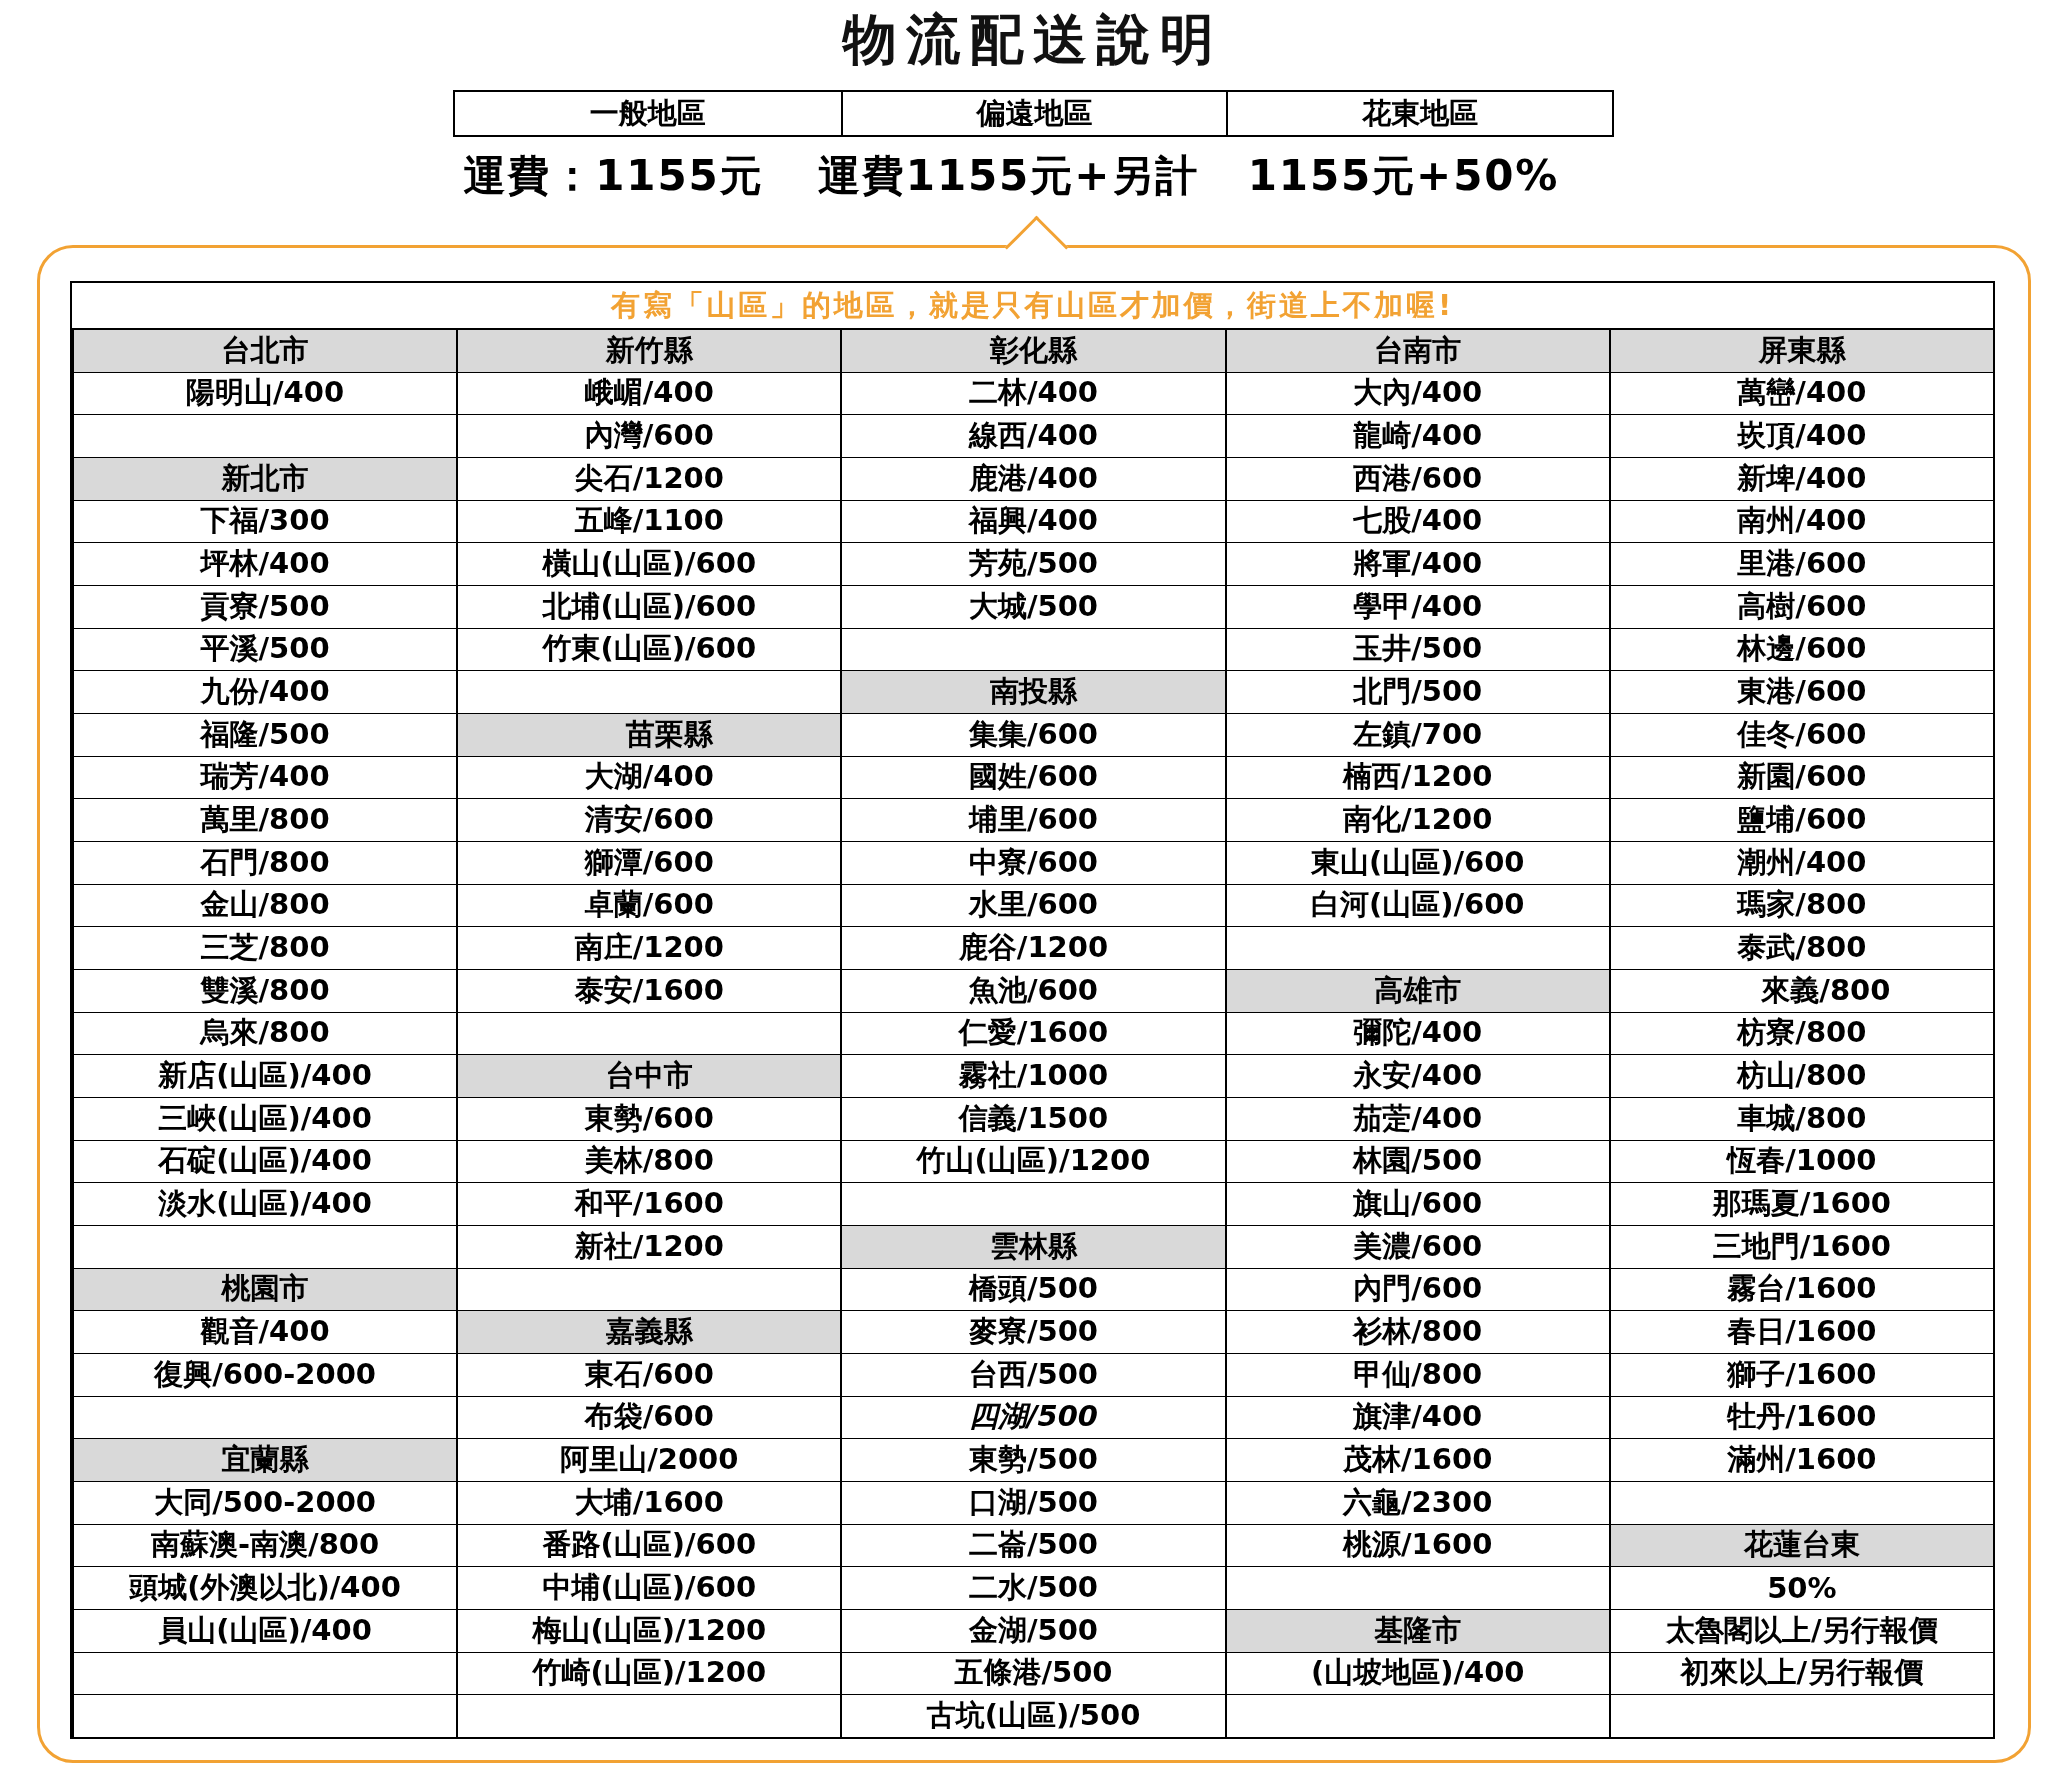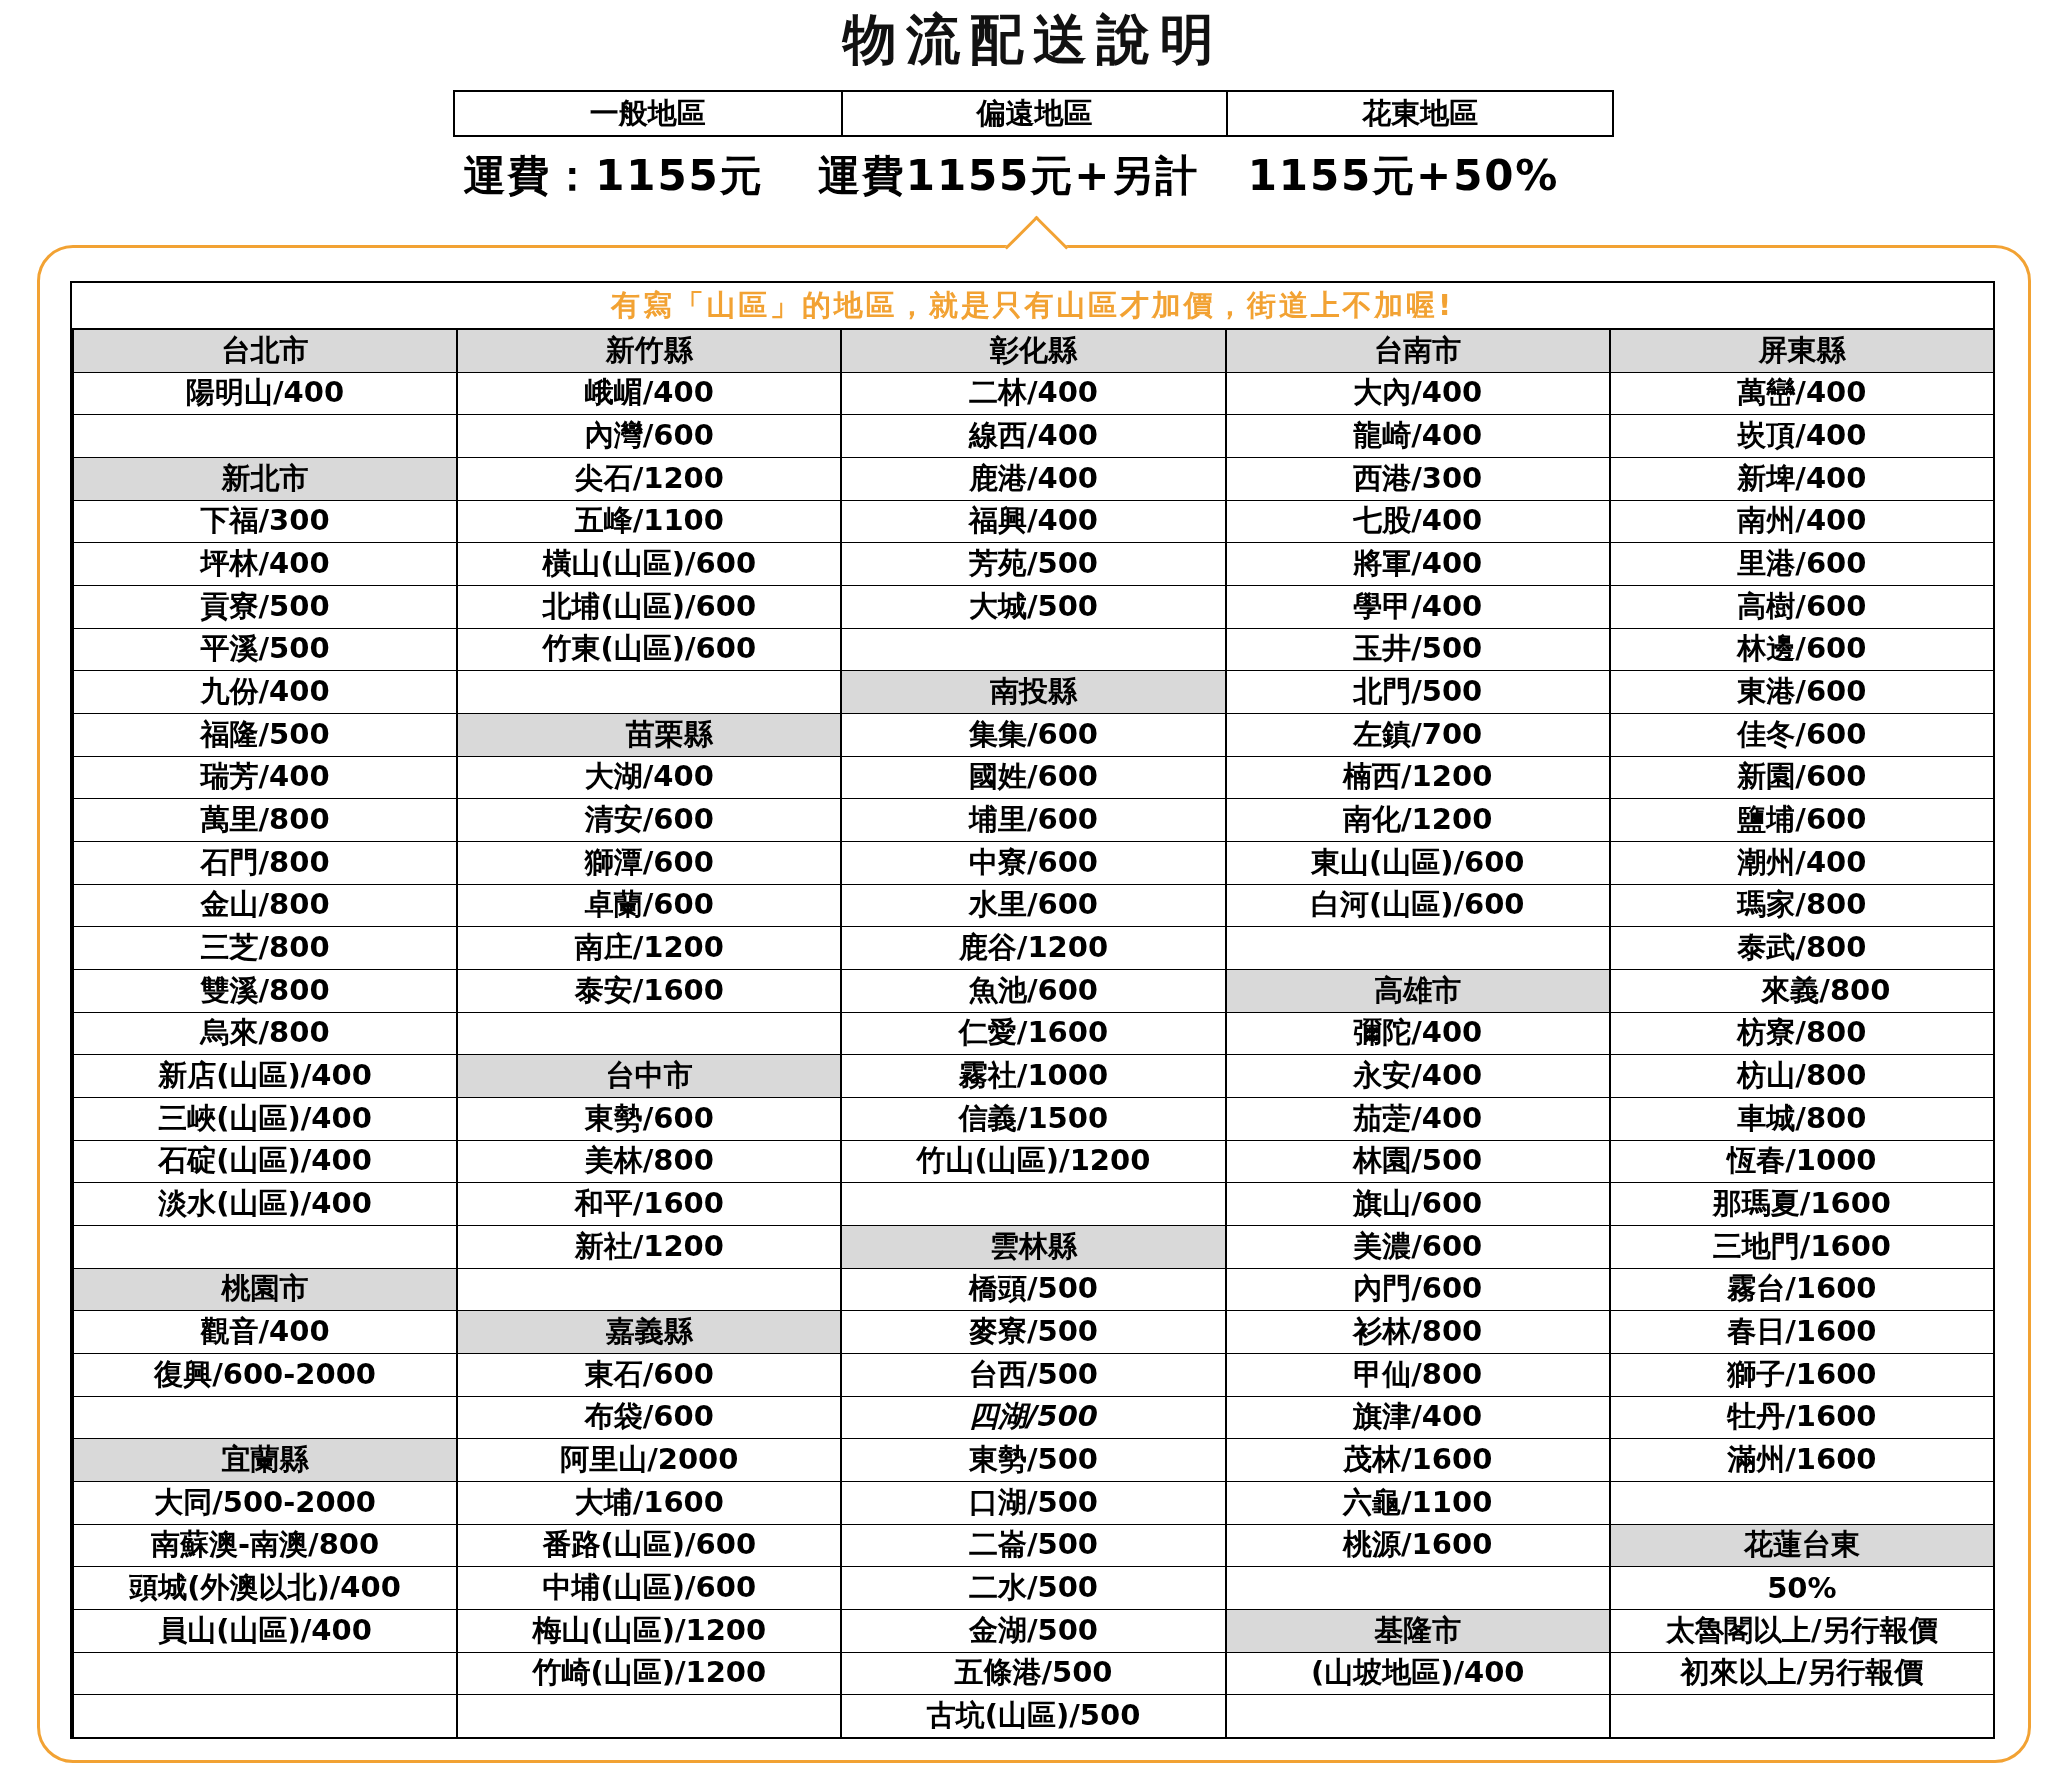--- a/index.html
+++ b/index.html
@@ -183,21 +183,21 @@
       <div class="cell" style="grid-area: 27 / 3;">東勢/500</div>
       <div class="cell" style="grid-area: 28 / 3;">口湖/500</div>
       <div class="cell" style="grid-area: 29 / 3;">二崙/500</div>
       <div class="cell" style="grid-area: 30 / 3;">二水/500</div>
       <div class="cell" style="grid-area: 31 / 3;">金湖/500</div>
       <div class="cell" style="grid-area: 32 / 3;">五條港/500</div>
       <div class="cell" style="grid-area: 33 / 3;">古坑(山區)/500</div>
       <div class="cell hdr" style="grid-area: 1 / 4;">台南市</div>
       <div class="cell" style="grid-area: 2 / 4;">大內/400</div>
       <div class="cell" style="grid-area: 3 / 4;">龍崎/400</div>
-      <div class="cell" style="grid-area: 4 / 4;">西港/300</div>
+      <div class="cell" style="grid-area: 4 / 4;">西港/600</div>
       <div class="cell" style="grid-area: 5 / 4;">七股/400</div>
       <div class="cell" style="grid-area: 6 / 4;">將軍/400</div>
       <div class="cell" style="grid-area: 7 / 4;">學甲/400</div>
       <div class="cell" style="grid-area: 8 / 4;">玉井/500</div>
       <div class="cell" style="grid-area: 9 / 4;">北門/500</div>
       <div class="cell" style="grid-area: 10 / 4;">左鎮/700</div>
       <div class="cell" style="grid-area: 11 / 4;">楠西/1200</div>
       <div class="cell" style="grid-area: 12 / 4;">南化/1200</div>
       <div class="cell" style="grid-area: 13 / 4;">東山(山區)/600</div>
       <div class="cell" style="grid-area: 14 / 4;">白河(山區)/600</div>
@@ -207,21 +207,21 @@
       <div class="cell" style="grid-area: 18 / 4;">永安/400</div>
       <div class="cell" style="grid-area: 19 / 4;">茄萣/400</div>
       <div class="cell" style="grid-area: 20 / 4;">林園/500</div>
       <div class="cell" style="grid-area: 21 / 4;">旗山/600</div>
       <div class="cell" style="grid-area: 22 / 4;">美濃/600</div>
       <div class="cell" style="grid-area: 23 / 4;">內門/600</div>
       <div class="cell" style="grid-area: 24 / 4;">衫林/800</div>
       <div class="cell" style="grid-area: 25 / 4;">甲仙/800</div>
       <div class="cell" style="grid-area: 26 / 4;">旗津/400</div>
       <div class="cell" style="grid-area: 27 / 4;">茂林/1600</div>
-      <div class="cell" style="grid-area: 28 / 4;">六龜/1100</div>
+      <div class="cell" style="grid-area: 28 / 4;">六龜/2300</div>
       <div class="cell" style="grid-area: 29 / 4;">桃源/1600</div>
       <div class="cell" style="grid-area: 30 / 4;"></div>
       <div class="cell hdr" style="grid-area: 31 / 4;">基隆市</div>
       <div class="cell" style="grid-area: 32 / 4;">(山坡地區)/400</div>
       <div class="cell" style="grid-area: 33 / 4;"></div>
       <div class="cell hdr" style="grid-area: 1 / 5;">屏東縣</div>
       <div class="cell" style="grid-area: 2 / 5;">萬巒/400</div>
       <div class="cell" style="grid-area: 3 / 5;">崁頂/400</div>
       <div class="cell" style="grid-area: 4 / 5;">新埤/400</div>
       <div class="cell" style="grid-area: 5 / 5;">南州/400</div>

